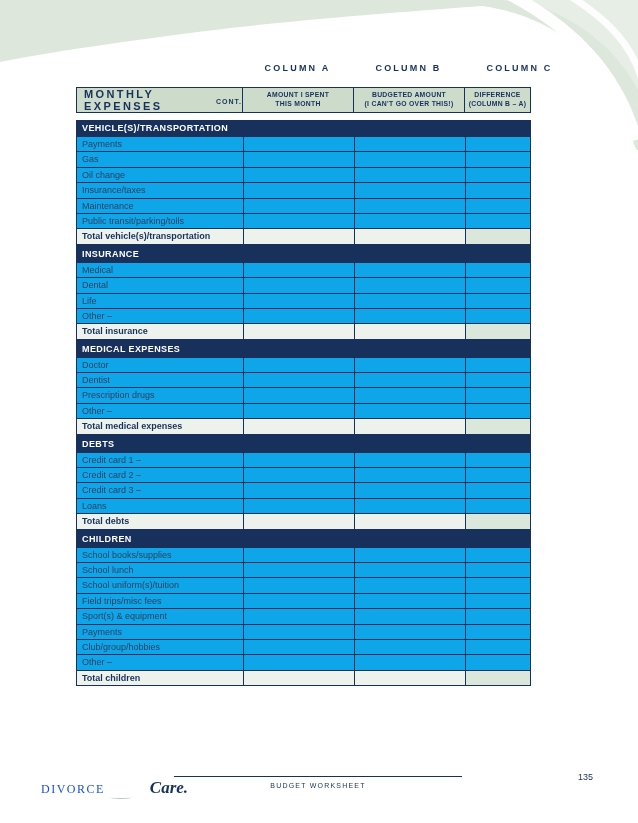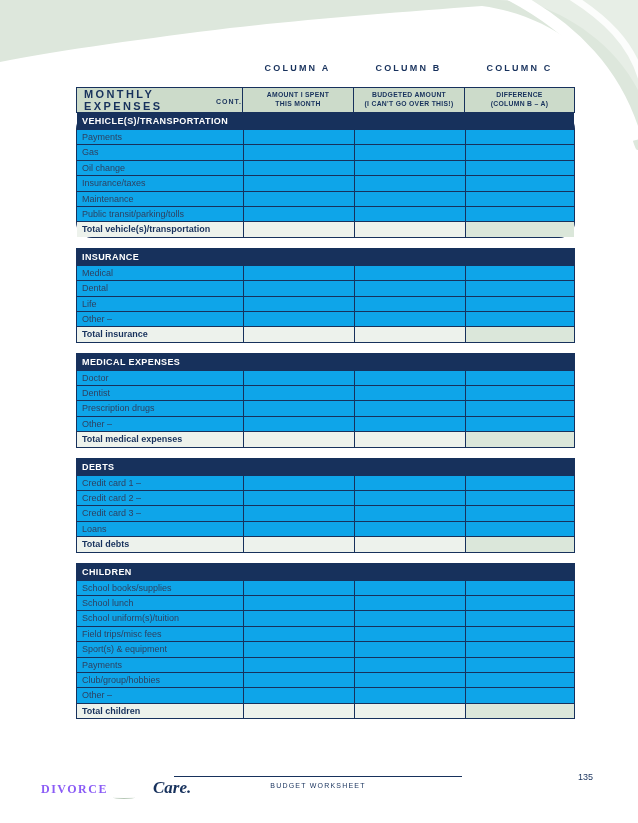--- a/index.html
+++ b/index.html
@@ -24,21 +24,21 @@
   .col-labels{
     position:absolute;top:63px;left:242px;width:333px;
     display:flex;
   }
   .col-labels .cl{
     width:111px;text-align:center;
     font-size:9px;font-weight:bold;letter-spacing:2.2px;
     color:var(--navy);
   }
   
-  .sheet{position:absolute;left:76px;top:87px;width:499px;}
+  .sheet{position:absolute;left:76px;top:87px;width:455px;}
   .thead{
     display:grid;grid-template-columns:166px 111px 111px 1fr;
     border:1.5px solid var(--navy);
     background:var(--header-green);
     height:26px;
   }
   .thead .title-cell{
     display:flex;align-items:center;padding-left:7px;
     border-right:1.5px solid var(--navy);
   }
@@ -51,23 +51,22 @@
   }
   .thead .hc{
     display:flex;flex-direction:column;align-items:center;justify-content:center;
     font-size:6.8px;font-weight:bold;letter-spacing:0.3px;line-height:1.3;
     color:var(--navy);text-align:center;
     border-right:1.5px solid var(--navy);
   }
   .thead .hc:last-child{border-right:none;}
   .section{
     border:1.5px solid var(--navy);
-    margin-top:10px;
-  }
-  .section.first{margin-top:0;border-top:none;border-radius:16px;}
+  }
+  .section.first{margin-top:7px;border-top:none;}
   .band{
     height:16px;background:var(--navy);color:#ffffff;
     font-size:9px;font-weight:bold;letter-spacing:0.4px;
     line-height:16px;padding-left:5px;
   }
   .row{
     display:grid;grid-template-columns:166px 111px 111px 1fr;
     height:15.4px;border-top:1.1px solid var(--navy);
     background:#0ea5e9;
   }
@@ -94,21 +93,21 @@
   .page-number{
     position:absolute;left:578px;top:772px;
     font-size:9px;color:var(--navy);
   }
   .logo{
     position:absolute;left:41px;top:778px;height:28px;
     display:flex;align-items:baseline;
   }
   .logo .brand-prefix{
     font-family:"Liberation Serif","DejaVu Serif",serif;
-    font-size:12px;letter-spacing:1.5px;color:#8b5cf6;font-weight:bold;
+    font-size:12px;letter-spacing:1.5px;color:#1d4ed8;
   }
   .logo .brand-name{
     font-family:"Liberation Serif","DejaVu Serif",serif;
     font-style:italic;font-weight:bold;font-size:17px;color:var(--navy);
     margin-left:-1px;position:relative;padding-left:46px;
   }
   .logo .brand-swoosh{
     position:absolute;left:6px;bottom:-1px;width:22px;height:3px;
     border-bottom:1.6px solid #b6c8b6;border-radius:50%;
   }

